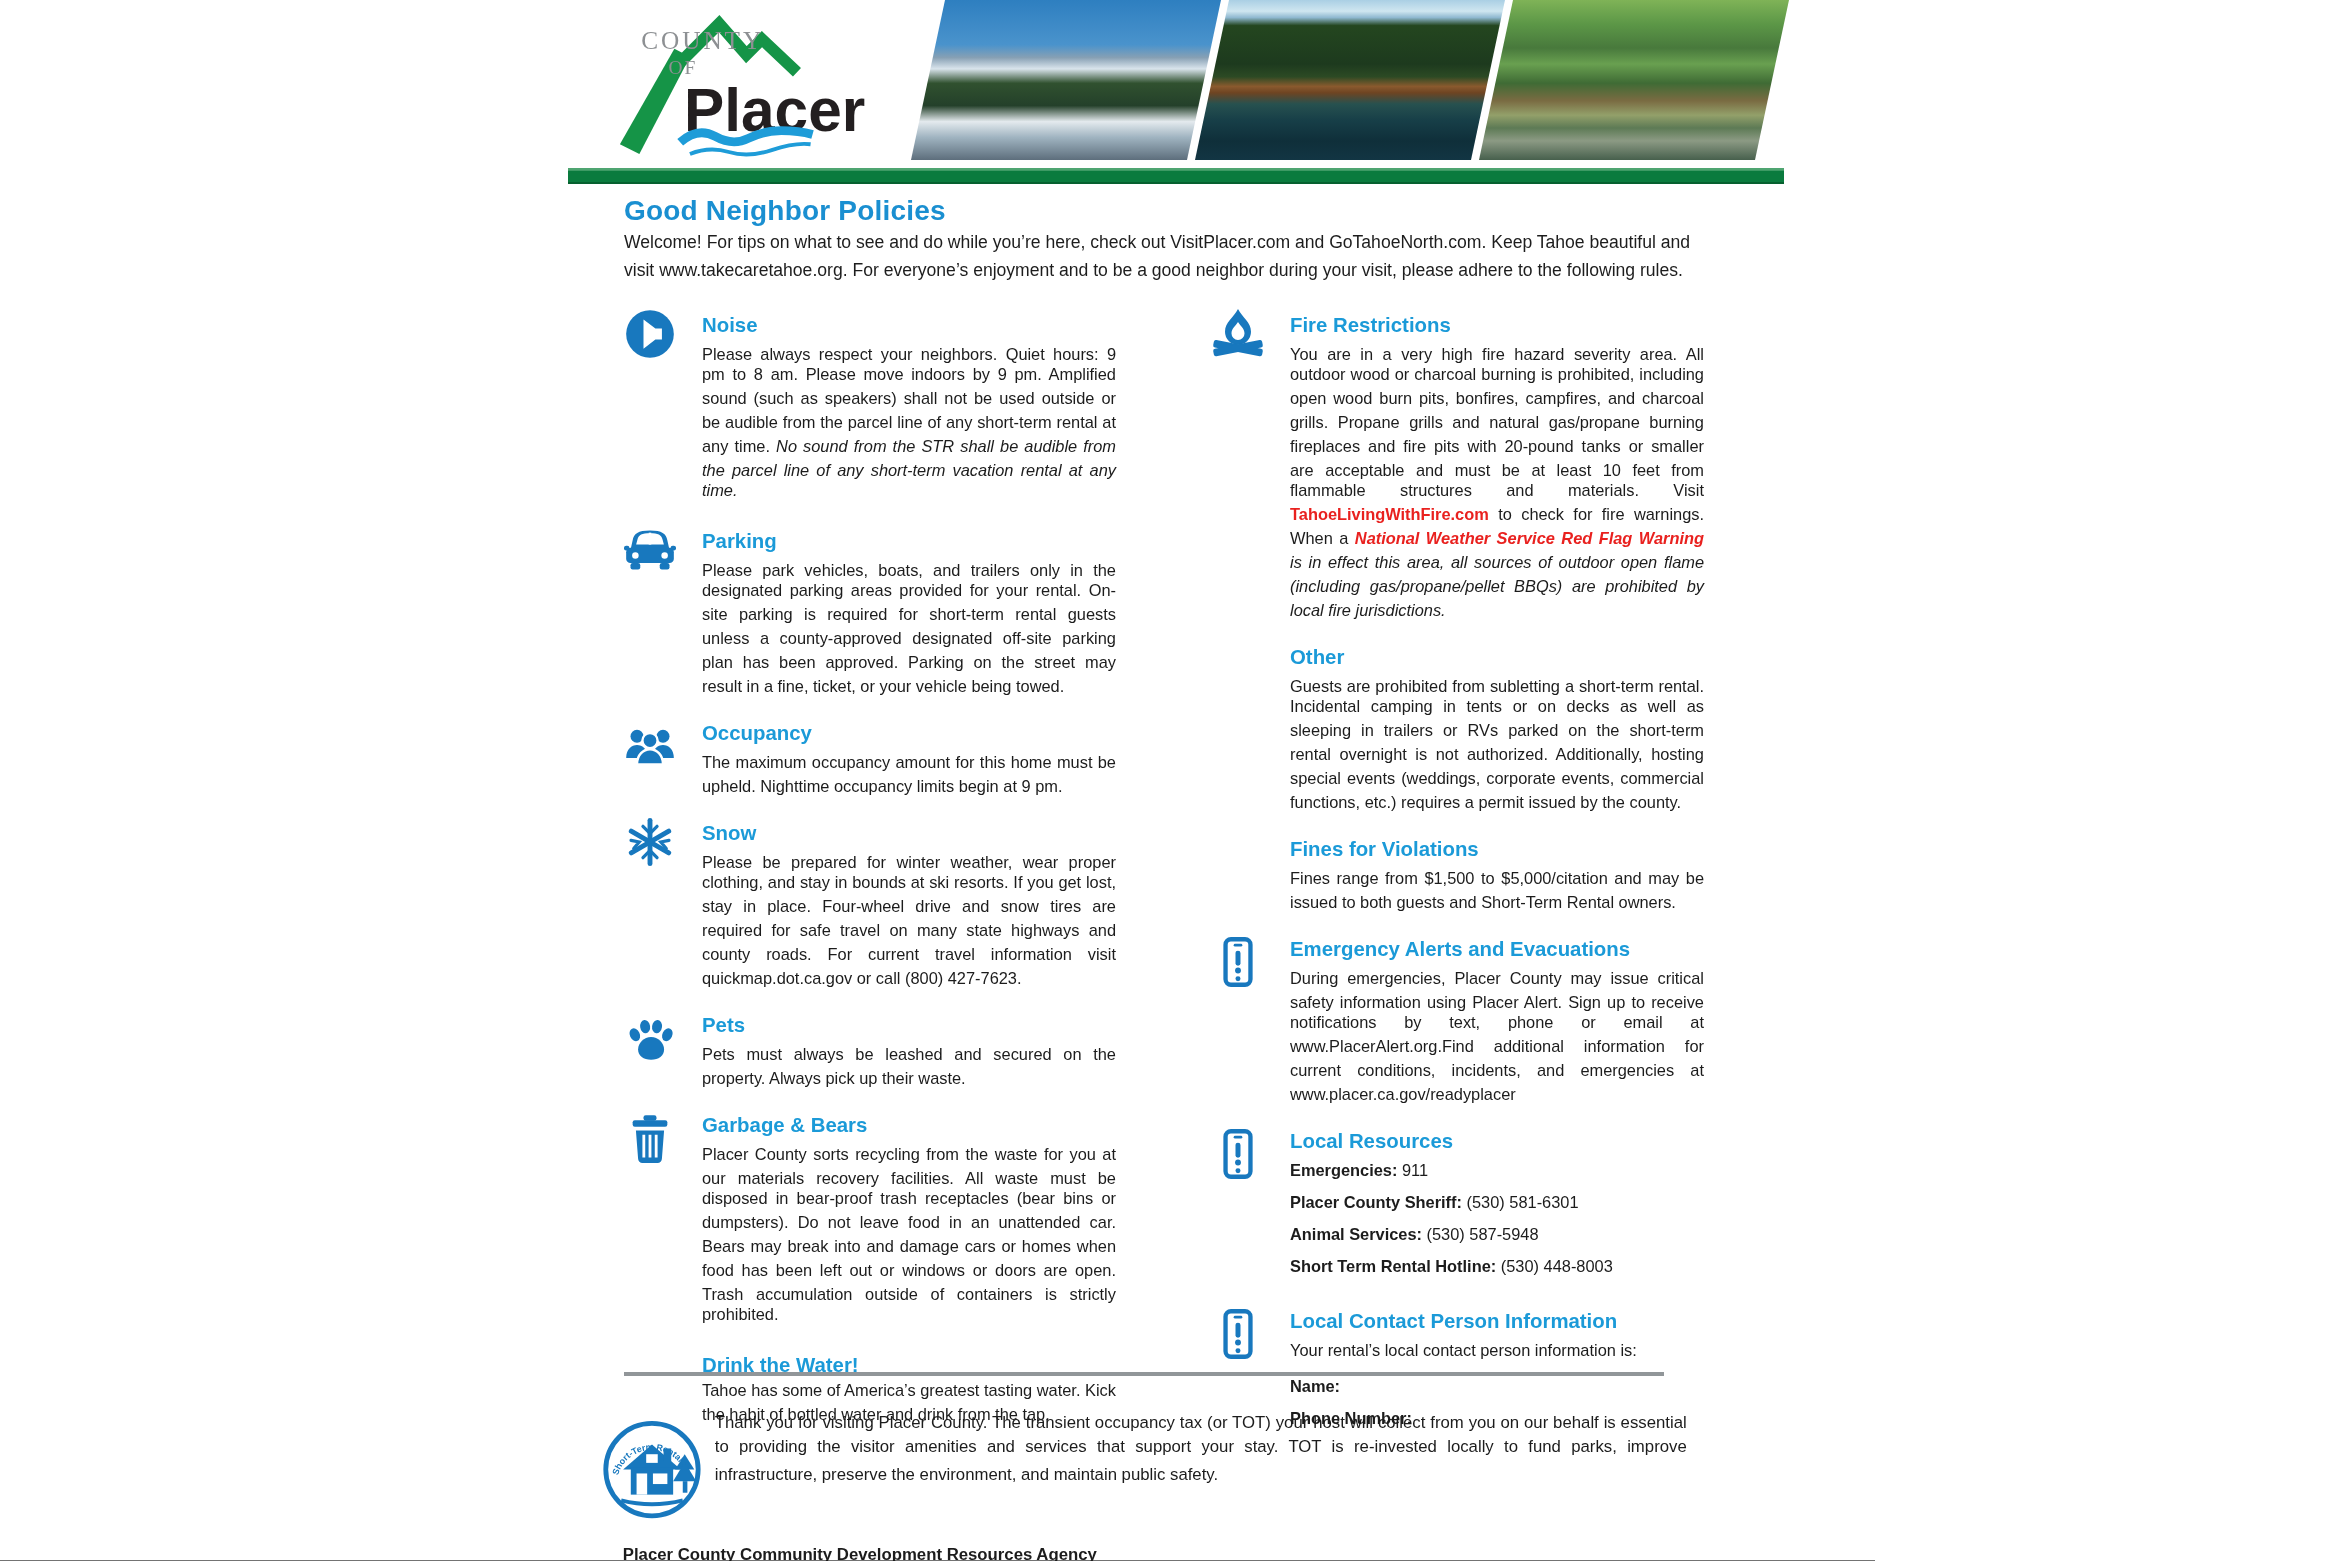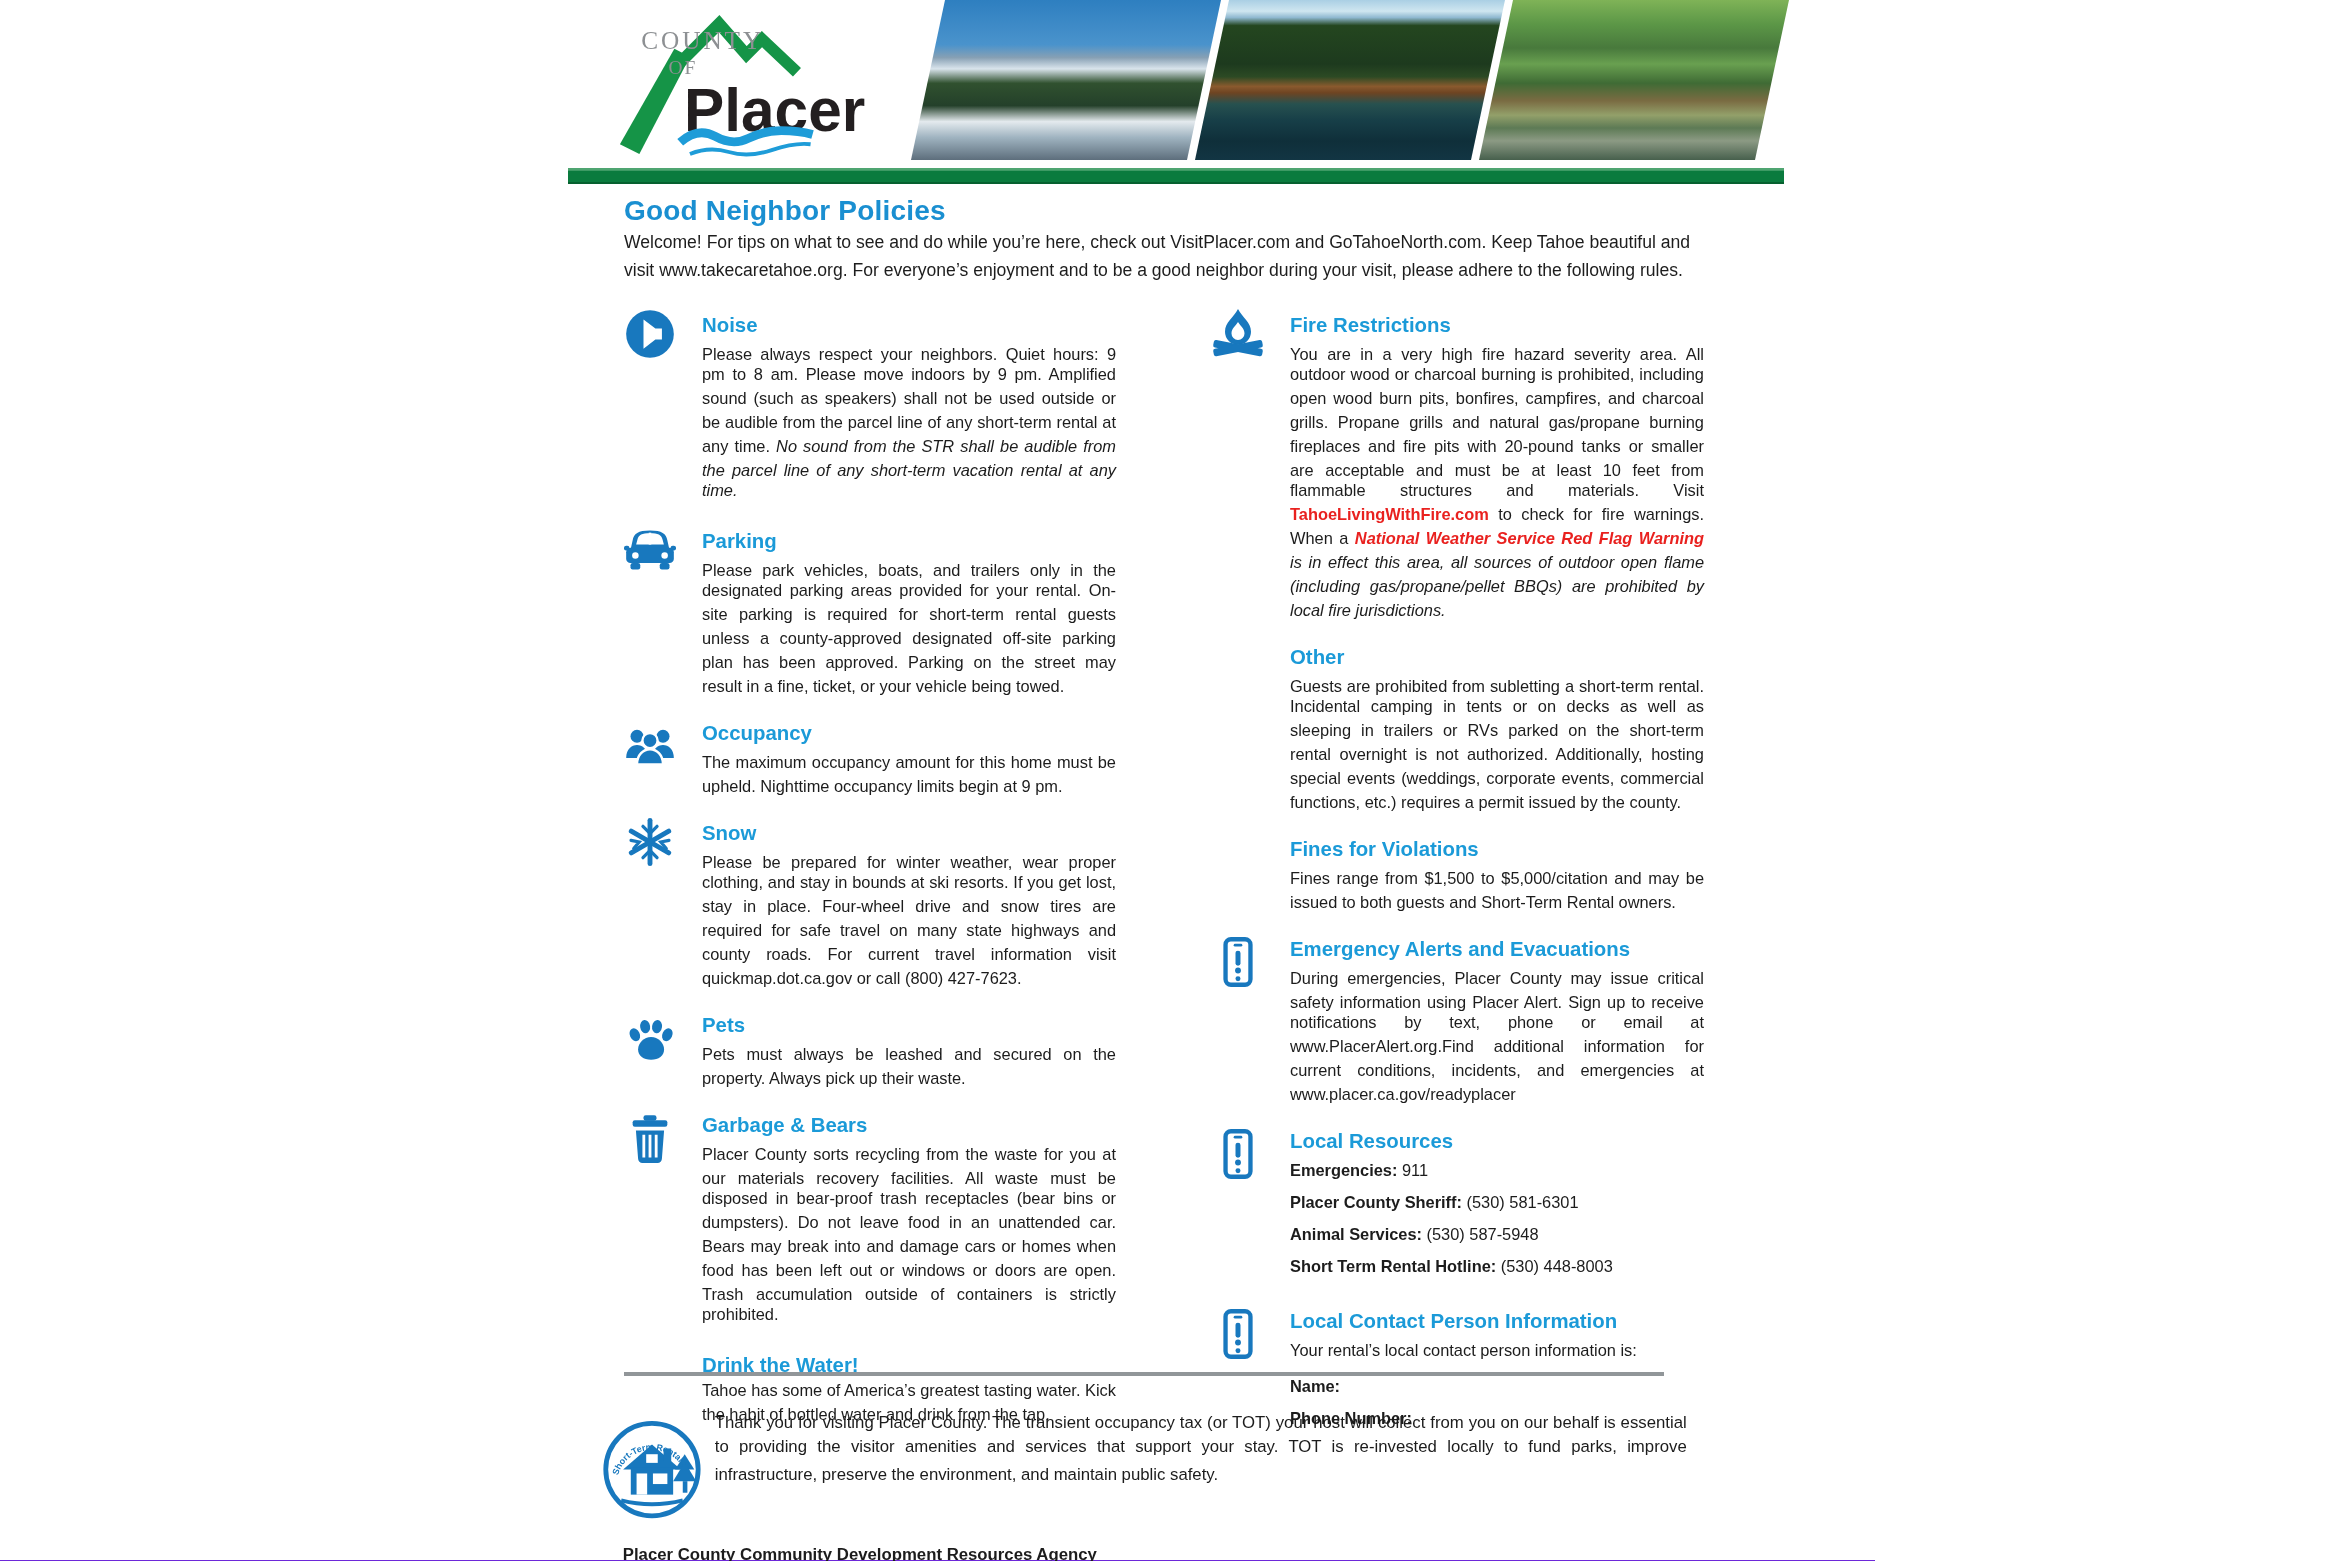--- a/index.html
+++ b/index.html
@@ -1,16 +1,16 @@
 <!DOCTYPE html>
 <html style="font-size:7.8px"><head>
 <meta charset="utf-8">
 <style>
   html,body{margin:0;padding:0;background:#ffffff;}
-  .stage{position:relative;width:1875px;height:1561px;background:#6d28d9;overflow:hidden;}
+  .stage{position:relative;width:1875px;height:1561px;background:#737373;overflow:hidden;}
   .canvas{position:absolute;left:0;top:0;width:585px;height:390px;background:#ffffff;
           transform:scale(4);transform-origin:0 0;
           font-family:"Liberation Sans",sans-serif;color:#1c1c1c;}
 
   
   .logo{position:absolute;left:154px;top:2.4px;width:73px;height:39px;}
   .photos{position:absolute;left:232px;top:0;height:40px;display:flex;gap:2px;}
   .photo{width:69px;height:40px;flex:none;transform:skewX(-12deg);}
   .photo-1{background:linear-gradient(180deg,#2e7fc0 0%,#4a93cc 28%,#87a0b4 36%,#d9e4ec 43%,#30512f 52%,#24402a 66%,#e4eaee 76%,#9fb3c0 86%,#5d6e7c 100%);}
   .photo-2{background:linear-gradient(180deg,#aacfe4 0%,#cfe6f0 7%,#8fb8d0 11%,#24461f 16%,#1d3a1e 40%,#2c4a24 48%,#8a5a2e 54%,#6e4422 58%,#27514f 65%,#173f48 75%,#0f2f3a 88%,#123543 100%);}

